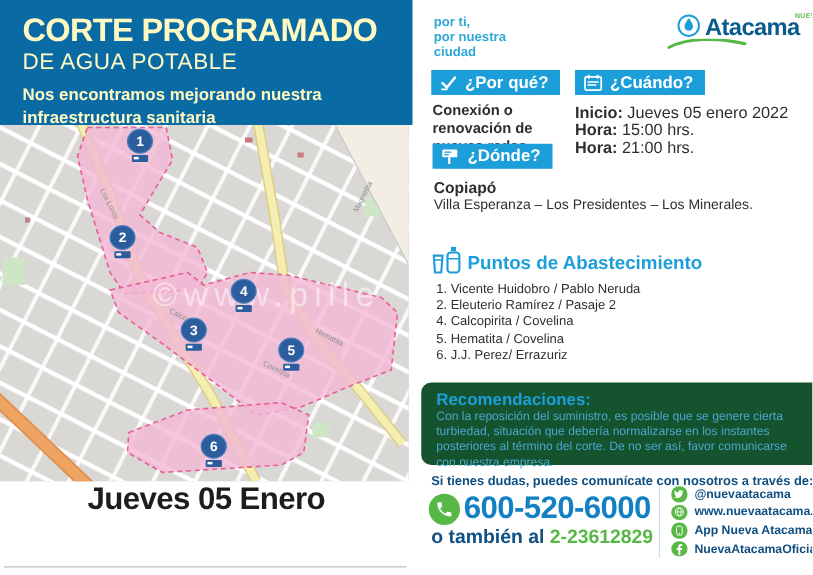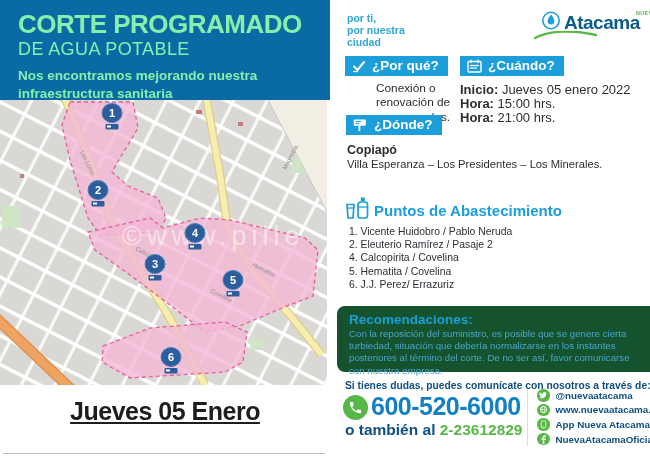--- a/index.html
+++ b/index.html
@@ -1,47 +1,47 @@
 <!DOCTYPE html>
 <html><head>
 <meta charset="utf-8">
 <style>
   html,body{margin:0;padding:0;background:#fff;}
   .page{position:relative;width:650px;height:460px;background:#ffffff;overflow:hidden;
         font-family:"Liberation Sans",sans-serif;-webkit-font-smoothing:antialiased;}
   .abs{position:absolute;}
 
   
-  .hdr{left:0;top:0;width:330px;height:100px;background:#0a6aa3;color:#86efac;box-sizing:border-box;padding:11px 10px 0 18px;}
+  .hdr{left:0;top:0;width:330px;height:100px;background:#0a6aa3;color:#fef9c3;box-sizing:border-box;padding:11px 10px 0 18px;}
   .hdr-title{font-size:26px;font-weight:800;letter-spacing:-0.5px;line-height:1.0;}
   .hdr-sub{font-size:18px;font-weight:400;letter-spacing:0.4px;margin-top:2px;}
   .hdr-tag{font-size:13.5px;font-weight:600;margin-top:7px;line-height:1.3;}
   .hdr-tag b{font-weight:800;}
 
   .map-wrap{left:0;top:100px;width:327px;height:285px;background:#d9d8d5;}
 
-  .date-box{left:0;top:385px;width:330px;height:70px;text-align:center;color:#1d1d1b;padding-top:12px;box-sizing:border-box;text-decoration:underline;}
+  .date-box{left:0;top:385px;width:330px;height:70px;text-align:center;color:#1d1d1b;box-sizing:border-box;}
   .date-l1{font-size:25px;font-weight:800;letter-spacing:-0.5px;}
   .date-l2{font-size:21px;font-weight:400;margin-top:2px;}
   .date-l2 b{font-weight:800;}
   .bottom-line{left:3px;top:453px;width:322px;height:1px;background:#bdbdbd;}
 
   
   .slogan{left:347px;top:13px;font-size:10.5px;font-weight:800;color:#2fa8d8;line-height:1.12;}
   .logo{left:540px;top:10px;width:105px;height:30px;}
   .logo-text{position:absolute;left:24px;top:2px;font-size:19px;font-weight:800;color:#0b5a8c;letter-spacing:-0.5px;}
   .logo-sup{position:absolute;left:96px;top:0px;font-size:5.5px;font-weight:800;color:#58b847;letter-spacing:0.3px;}
 
   .badge{position:absolute;background:#1b9ed9;color:#fff;font-weight:800;font-size:13.5px;
          padding:2px 9px 3px 7px;display:inline-flex;align-items:center;gap:6px;white-space:nowrap;justify-content:flex-end;}
   .b-why{left:345px;top:56px;}
   .b-when{left:460px;top:56px;}
   .b-where{left:346px;top:115px;}
 
-  .why-txt{left:346px;top:81px;font-size:11.8px;font-weight:400;color:#2e2e2e;line-height:1.22;margin-left:30px;}
+  .why-txt{left:346px;top:81px;font-size:11.8px;font-weight:700;color:#2e2e2e;line-height:1.22;}
   .when-rows{left:460px;top:83px;font-size:13px;color:#2e2e2e;line-height:14.2px;white-space:nowrap;}
   .when-rows b{font-weight:800;}
   .where-city{left:347px;top:143px;font-size:12.5px;font-weight:800;color:#2e2e2e;}
   .where-zones{left:347px;top:158px;font-size:11.2px;color:#2e2e2e;}
 
   .pts-title{left:374px;top:202px;font-size:15px;font-weight:800;color:#1b9ed9;}
   .pts-icon{left:344px;top:195px;}
   .pts-list{left:349px;top:225px;font-size:10.4px;color:#2e2e36;line-height:13.2px;}
 
   .reco{left:337px;top:306px;width:322px;height:66px;background:#14532d;border-radius:8px;box-sizing:border-box;padding:6px 12px 0;}

